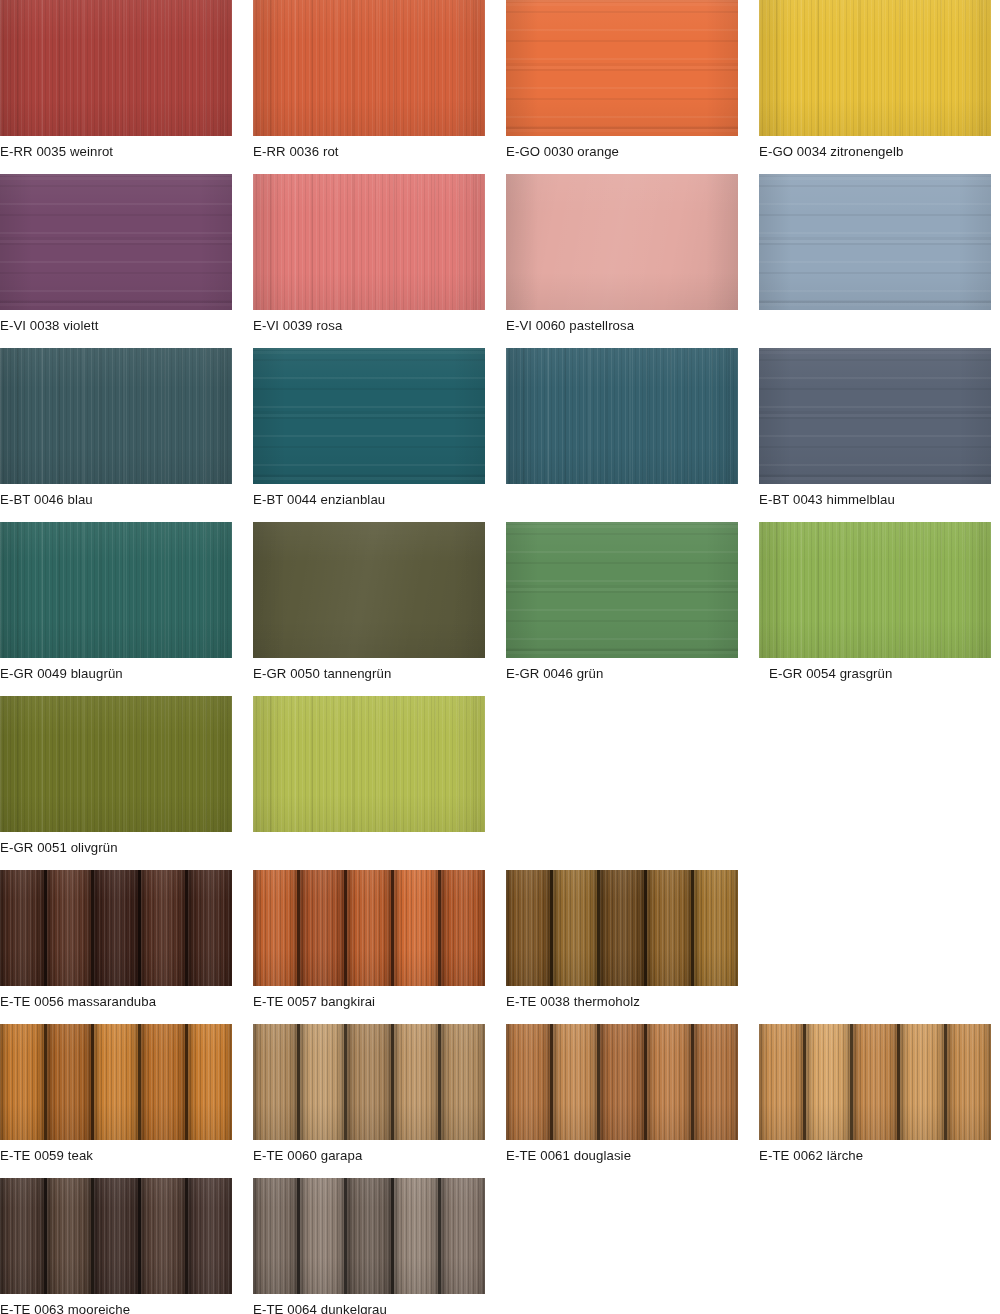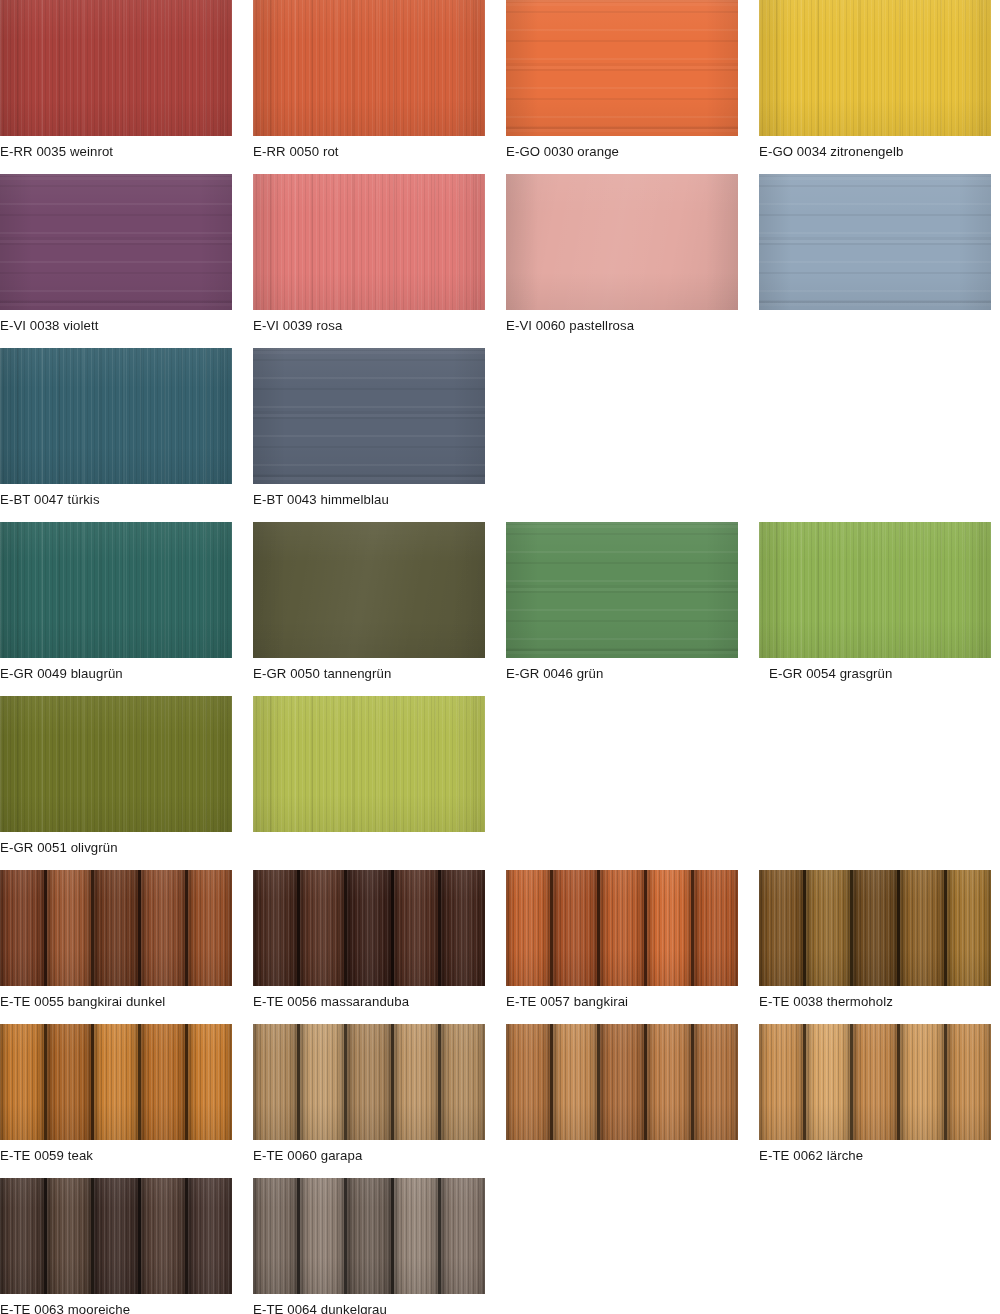--- a/index.html
+++ b/index.html
@@ -155,21 +155,21 @@
           <div class="grain vert"></div>
           <div class="grain shade"></div>
         </div>
         <div class="swatch-label">E-RR 0035 weinrot</div>
       </div>
       <div class="swatch-cell">
         <div class="swatch-chip" style="background: rgb(211, 96, 60);">
           <div class="grain vert"></div>
           <div class="grain shade"></div>
         </div>
-        <div class="swatch-label">E-RR 0050 rot</div>
+        <div class="swatch-label">E-RR 0036 rot</div>
       </div>
       <div class="swatch-cell">
         <div class="swatch-chip" style="background: rgb(232, 113, 63);">
           <div class="grain horiz"></div>
           <div class="grain shade"></div>
         </div>
         <div class="swatch-label">E-GO 0030 orange</div>
       </div>
       <div class="swatch-cell">
         <div class="swatch-chip" style="background: rgb(230, 192, 59);">
@@ -203,25 +203,38 @@
       </div>
       <div class="swatch-cell">
         <div class="swatch-chip" style="background: rgb(147, 167, 187);">
           <div class="grain horiz"></div>
           <div class="grain shade"></div>
         </div>
       </div>
     </div>
     <div class="swatch-row">
       <div class="swatch-cell">
+        <div class="swatch-chip" style="background: rgb(60, 90, 96);">
+          <div class="grain vert"></div>
+          <div class="grain shade"></div>
+        </div>
+        <div class="swatch-label">E-BT 0046 blau</div>
+      </div>
+      <div class="swatch-cell">
+        <div class="swatch-chip" style="background: rgb(34, 95, 104);">
+          <div class="grain horiz"></div>
+          <div class="grain shade"></div>
+        </div>
+        <div class="swatch-label">E-BT 0044 enzianblau</div>
+      </div>
+      <div class="swatch-cell">
         <div class="swatch-chip" style="background: rgb(54, 97, 110);">
           <div class="grain vert"></div>
           <div class="grain shade"></div>
         </div>
-        <div class="swatch-label">E-BT 0047 türkis</div>
       </div>
       <div class="swatch-cell">
         <div class="swatch-chip" style="background: rgb(90, 100, 117);">
           <div class="grain horiz"></div>
           <div class="grain shade"></div>
         </div>
         <div class="swatch-label">E-BT 0043 himmelblau</div>
       </div>
     </div>
     <div class="swatch-row">
@@ -265,32 +278,20 @@
       <div class="swatch-cell">
         <div class="swatch-chip" style="background: rgb(179, 189, 82);">
           <div class="grain vert"></div>
           <div class="grain shade"></div>
         </div>
       </div>
       <div class="swatch-cell empty-cell"></div>
       <div class="swatch-cell empty-cell"></div>
     </div>
     <div class="swatch-row">
-      <div class="swatch-cell">
-        <div class="swatch-chip tall" style="background: rgb(141, 74, 42);">
-          <div class="planks">
-            <div class="plank" style="background: rgb(124, 63, 36);"></div>
-            <div class="plank" style="background: rgb(154, 85, 48);"></div>
-            <div class="plank" style="background: rgb(111, 58, 32);"></div>
-            <div class="plank" style="background: rgb(139, 75, 43);"></div>
-            <div class="plank" style="background: rgb(151, 79, 40);"></div>
-          </div>
-        </div>
-        <div class="swatch-label">E-TE 0055 bangkirai dunkel</div>
-      </div>
       <div class="swatch-cell">
         <div class="swatch-chip tall" style="background: rgb(73, 40, 29);">
           <div class="planks">
             <div class="plank" style="background: rgb(74, 42, 30);"></div>
             <div class="plank" style="background: rgb(90, 51, 36);"></div>
             <div class="plank" style="background: rgb(62, 34, 26);"></div>
             <div class="plank" style="background: rgb(83, 46, 33);"></div>
             <div class="plank" style="background: rgb(69, 38, 28);"></div>
           </div>
         </div>
@@ -349,20 +350,21 @@
       <div class="swatch-cell">
         <div class="swatch-chip tall" style="background: rgb(184, 120, 68);">
           <div class="planks">
             <div class="plank" style="background: rgb(180, 116, 63);"></div>
             <div class="plank" style="background: rgb(196, 138, 82);"></div>
             <div class="plank" style="background: rgb(169, 106, 58);"></div>
             <div class="plank" style="background: rgb(189, 125, 71);"></div>
             <div class="plank" style="background: rgb(178, 115, 63);"></div>
           </div>
         </div>
+        <div class="swatch-label">E-TE 0061 douglasie</div>
       </div>
       <div class="swatch-cell">
         <div class="swatch-chip tall" style="background: rgb(201, 172, 203);">
           <div class="planks">
             <div class="plank" style="background: rgb(201, 143, 80);"></div>
             <div class="plank" style="background: rgb(216, 164, 101);"></div>
             <div class="plank" style="background: rgb(194, 134, 73);"></div>
             <div class="plank" style="background: rgb(207, 154, 92);"></div>
             <div class="plank" style="background: rgb(196, 139, 77);"></div>
           </div>

